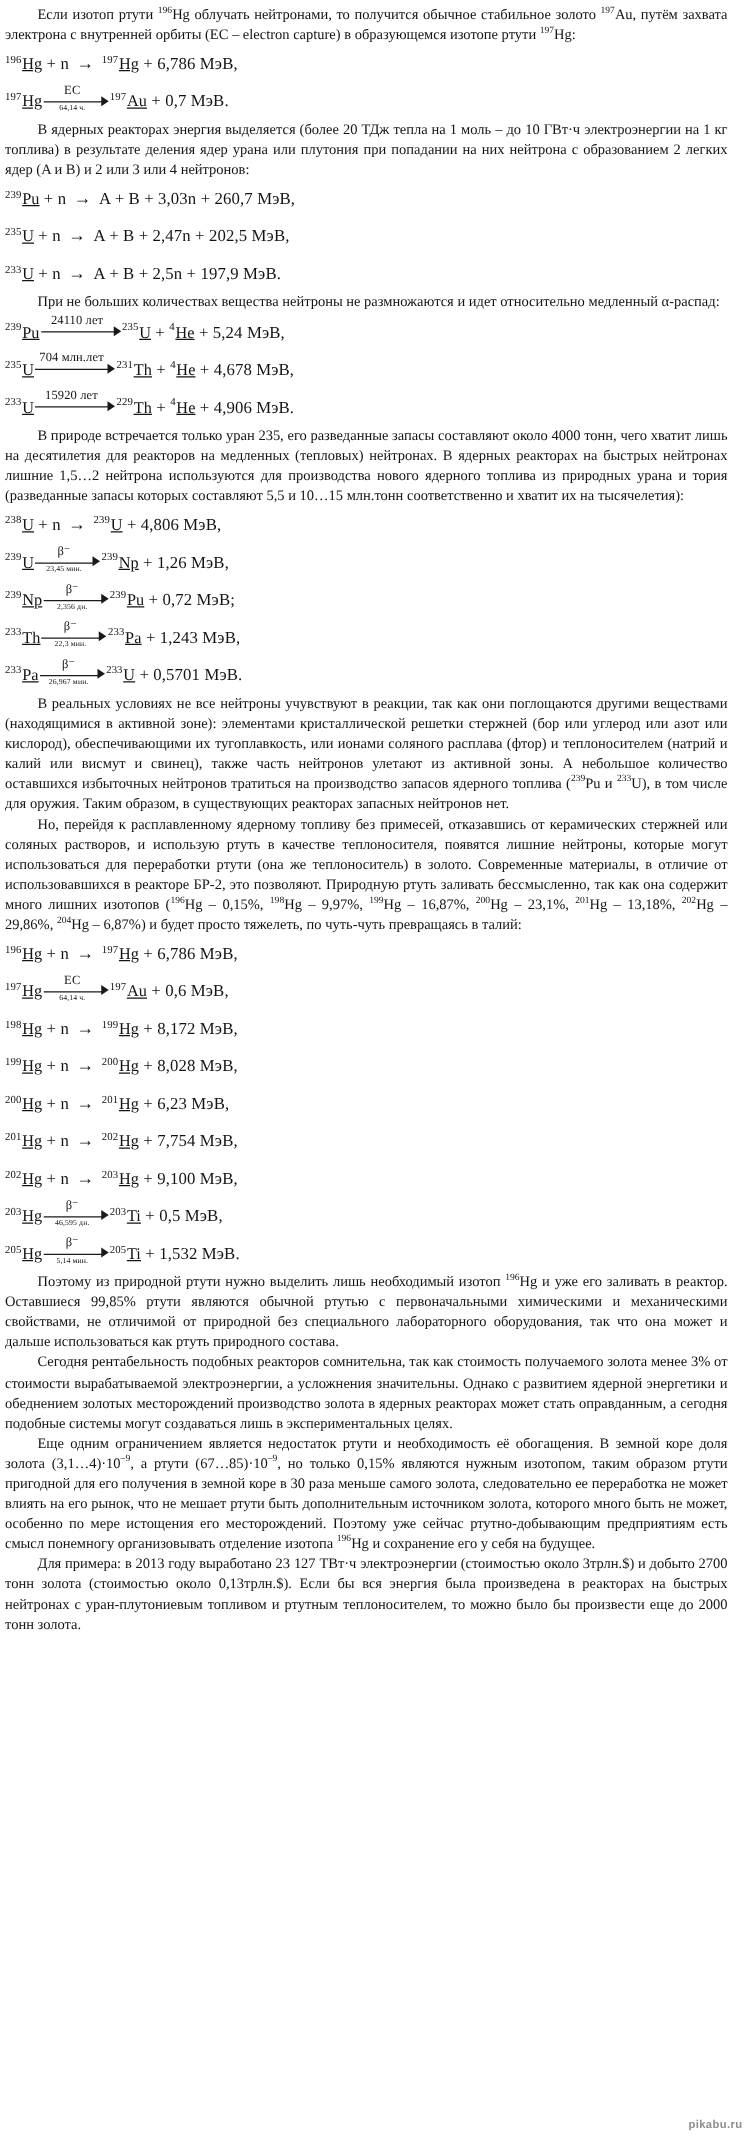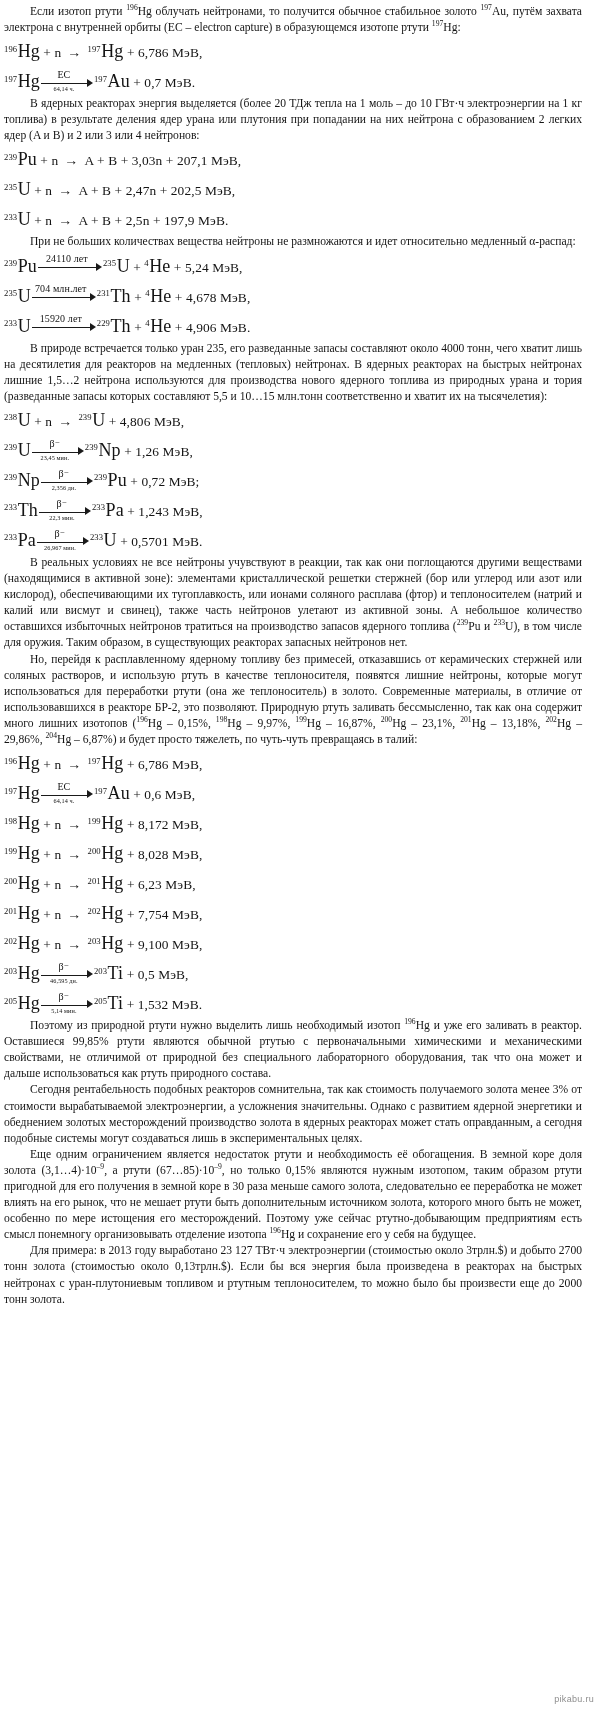--- a/index.html
+++ b/index.html
@@ -27,21 +27,21 @@
   
   .eq{
     font-size:13.4px;
     line-height:30px;
     height:30px;
     white-space:nowrap;
     display:block;
     letter-spacing:0.1px;
   }
   .eq .iso{font-size:8.6px;vertical-align:super;line-height:0;margin-right:0.5px;}
-  .eq .el{font-size:18px;}
+  .eq .el{font-size:13px;text-decoration:underline;}
   .eq .arr{font-size:14px;margin:0 2.5px;}
 
   
   .aw{
     display:inline-block;
     position:relative;
     vertical-align:middle;
     height:20px;
     margin:0 1px 0 1px;
   }
@@ -64,32 +64,32 @@
     border-left:6px solid #1a1a1a;
   }
 
   .sp{display:inline-block;}
 
   
   .wm{
     position:absolute;right:6px;bottom:16px;
     font-family:"Liberation Sans","DejaVu Sans",sans-serif;
     font-size:9px;color:#8d8d8d;letter-spacing:0.3px;
-    font-weight:normal;
+    font-weight:bold;
   }
 </style>
 </head>
 <body>
 
 <div class="page" id="page-root">
     <p class="para"><span>Если изотоп ртути </span><sup>196</sup><span>Hg облучать нейтронами, то получится обычное стабильное золото </span><sup>197</sup><span>Au, путём захвата электрона с внутренней орбиты (EC – electron capture) в образующемся изотопе ртути </span><sup>197</sup><span>Hg:</span></p>
     <div class="eq"><span class="sp"><span class="iso">196</span><span class="el">Hg</span></span><span> + n</span><span class="arr"> → </span><span class="sp"><span class="iso">197</span><span class="el">Hg</span></span><span> + 6,786 МэВ,</span></div>
     <div class="eq"><span class="sp"><span class="iso">197</span><span class="el">Hg</span></span><span class="aw" style="width: 52px;"><span class="top">EC</span><span class="bar"></span><span class="head"></span><span class="bot">64,14 ч.</span></span><span class="sp"><span class="iso">197</span><span class="el">Au</span></span><span> + 0,7 МэВ.</span></div>
     <p class="para"><span>В ядерных реакторах энергия выделяется (более 20 ТДж тепла на 1 моль – до 10 ГВт·ч электроэнергии на 1 кг топлива) в результате деления ядер урана или плутония при попадании на них нейтрона с образованием 2 легких ядер (A и B) и 2 или 3 или 4 нейтронов:</span></p>
-    <div class="eq"><span class="sp"><span class="iso">239</span><span class="el">Pu</span></span><span> + n</span><span class="arr"> → </span><span>A + B + 3,03n + 207,1 МэВ,</span></div>
+    <div class="eq"><span class="sp"><span class="iso">239</span><span class="el">Pu</span></span><span> + n</span><span class="arr"> → </span><span>A + B + 3,03n + 260,7 МэВ,</span></div>
     <div class="eq"><span class="sp"><span class="iso">235</span><span class="el">U</span></span><span> + n</span><span class="arr"> → </span><span>A + B + 2,47n + 202,5 МэВ,</span></div>
     <div class="eq"><span class="sp"><span class="iso">233</span><span class="el">U</span></span><span> + n</span><span class="arr"> → </span><span>A + B + 2,5n + 197,9 МэВ.</span></div>
     <p class="para"><span>При не больших количествах вещества нейтроны не размножаются и идет относительно медленный α-распад:</span></p>
     <div class="eq"><span class="sp"><span class="iso">239</span><span class="el">Pu</span></span><span class="aw" style="width: 64px;"><span class="top">24110 лет</span><span class="bar"></span><span class="head"></span><span class="bot"></span></span><span class="sp"><span class="iso">235</span><span class="el">U</span></span><span> + </span><span class="sp"><span class="iso">4</span><span class="el">He</span></span><span> + 5,24 МэВ,</span></div>
     <div class="eq"><span class="sp"><span class="iso">235</span><span class="el">U</span></span><span class="aw" style="width: 64px;"><span class="top">704 млн.лет</span><span class="bar"></span><span class="head"></span><span class="bot"></span></span><span class="sp"><span class="iso">231</span><span class="el">Th</span></span><span> + </span><span class="sp"><span class="iso">4</span><span class="el">He</span></span><span> + 4,678 МэВ,</span></div>
     <div class="eq"><span class="sp"><span class="iso">233</span><span class="el">U</span></span><span class="aw" style="width: 64px;"><span class="top">15920 лет</span><span class="bar"></span><span class="head"></span><span class="bot"></span></span><span class="sp"><span class="iso">229</span><span class="el">Th</span></span><span> + </span><span class="sp"><span class="iso">4</span><span class="el">He</span></span><span> + 4,906 МэВ.</span></div>
     <p class="para"><span>В природе встречается только уран 235, его разведанные запасы составляют около 4000 тонн, чего хватит лишь на десятилетия для реакторов на медленных (тепловых) нейтронах. В ядерных реакторах на быстрых нейтронах лишние 1,5…2 нейтрона используются для производства нового ядерного топлива из природных урана и тория (разведанные запасы которых составляют 5,5 и 10…15 млн.тонн соответственно и хватит их на тысячелетия):</span></p>
     <div class="eq"><span class="sp"><span class="iso">238</span><span class="el">U</span></span><span> + n</span><span class="arr"> → </span><span class="sp"><span class="iso">239</span><span class="el">U</span></span><span> + 4,806 МэВ,</span></div>
     <div class="eq"><span class="sp"><span class="iso">239</span><span class="el">U</span></span><span class="aw" style="width: 52px;"><span class="top">β⁻</span><span class="bar"></span><span class="head"></span><span class="bot">23,45 мин.</span></span><span class="sp"><span class="iso">239</span><span class="el">Np</span></span><span> + 1,26 МэВ,</span></div>
     <div class="eq"><span class="sp"><span class="iso">239</span><span class="el">Np</span></span><span class="aw" style="width: 52px;"><span class="top">β⁻</span><span class="bar"></span><span class="head"></span><span class="bot">2,356 дн.</span></span><span class="sp"><span class="iso">239</span><span class="el">Pu</span></span><span> + 0,72 МэВ;</span></div>

